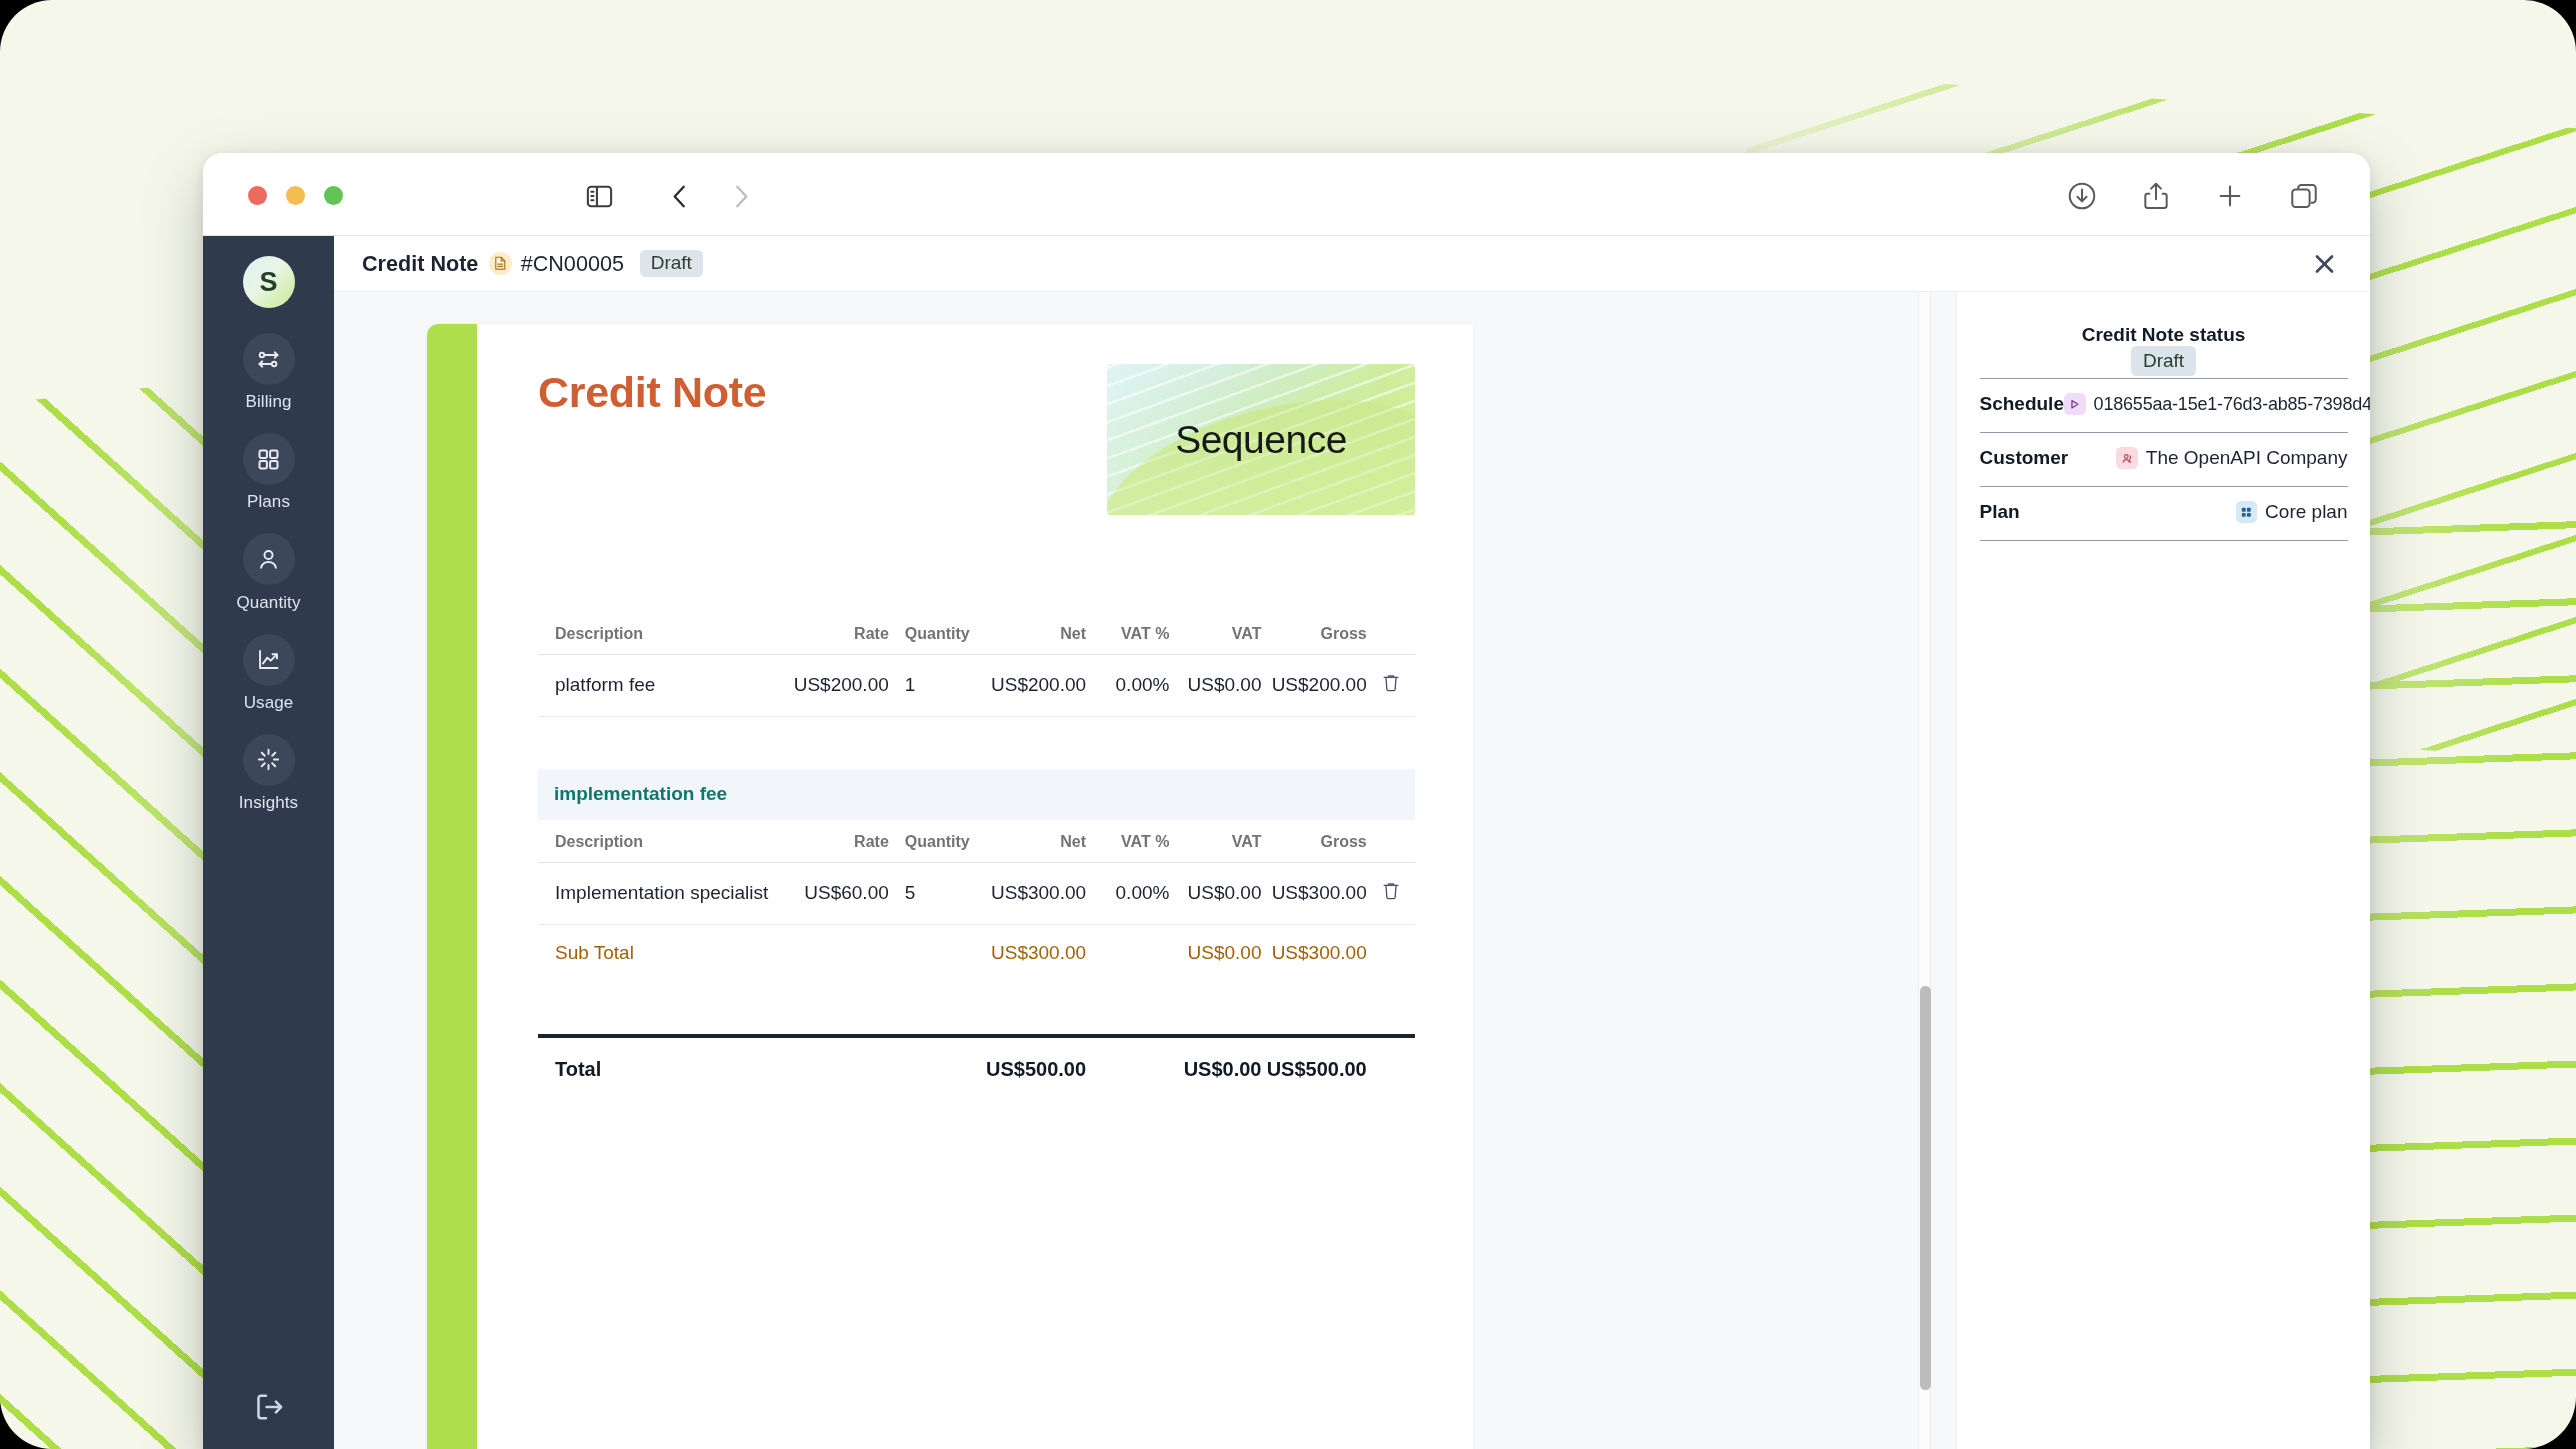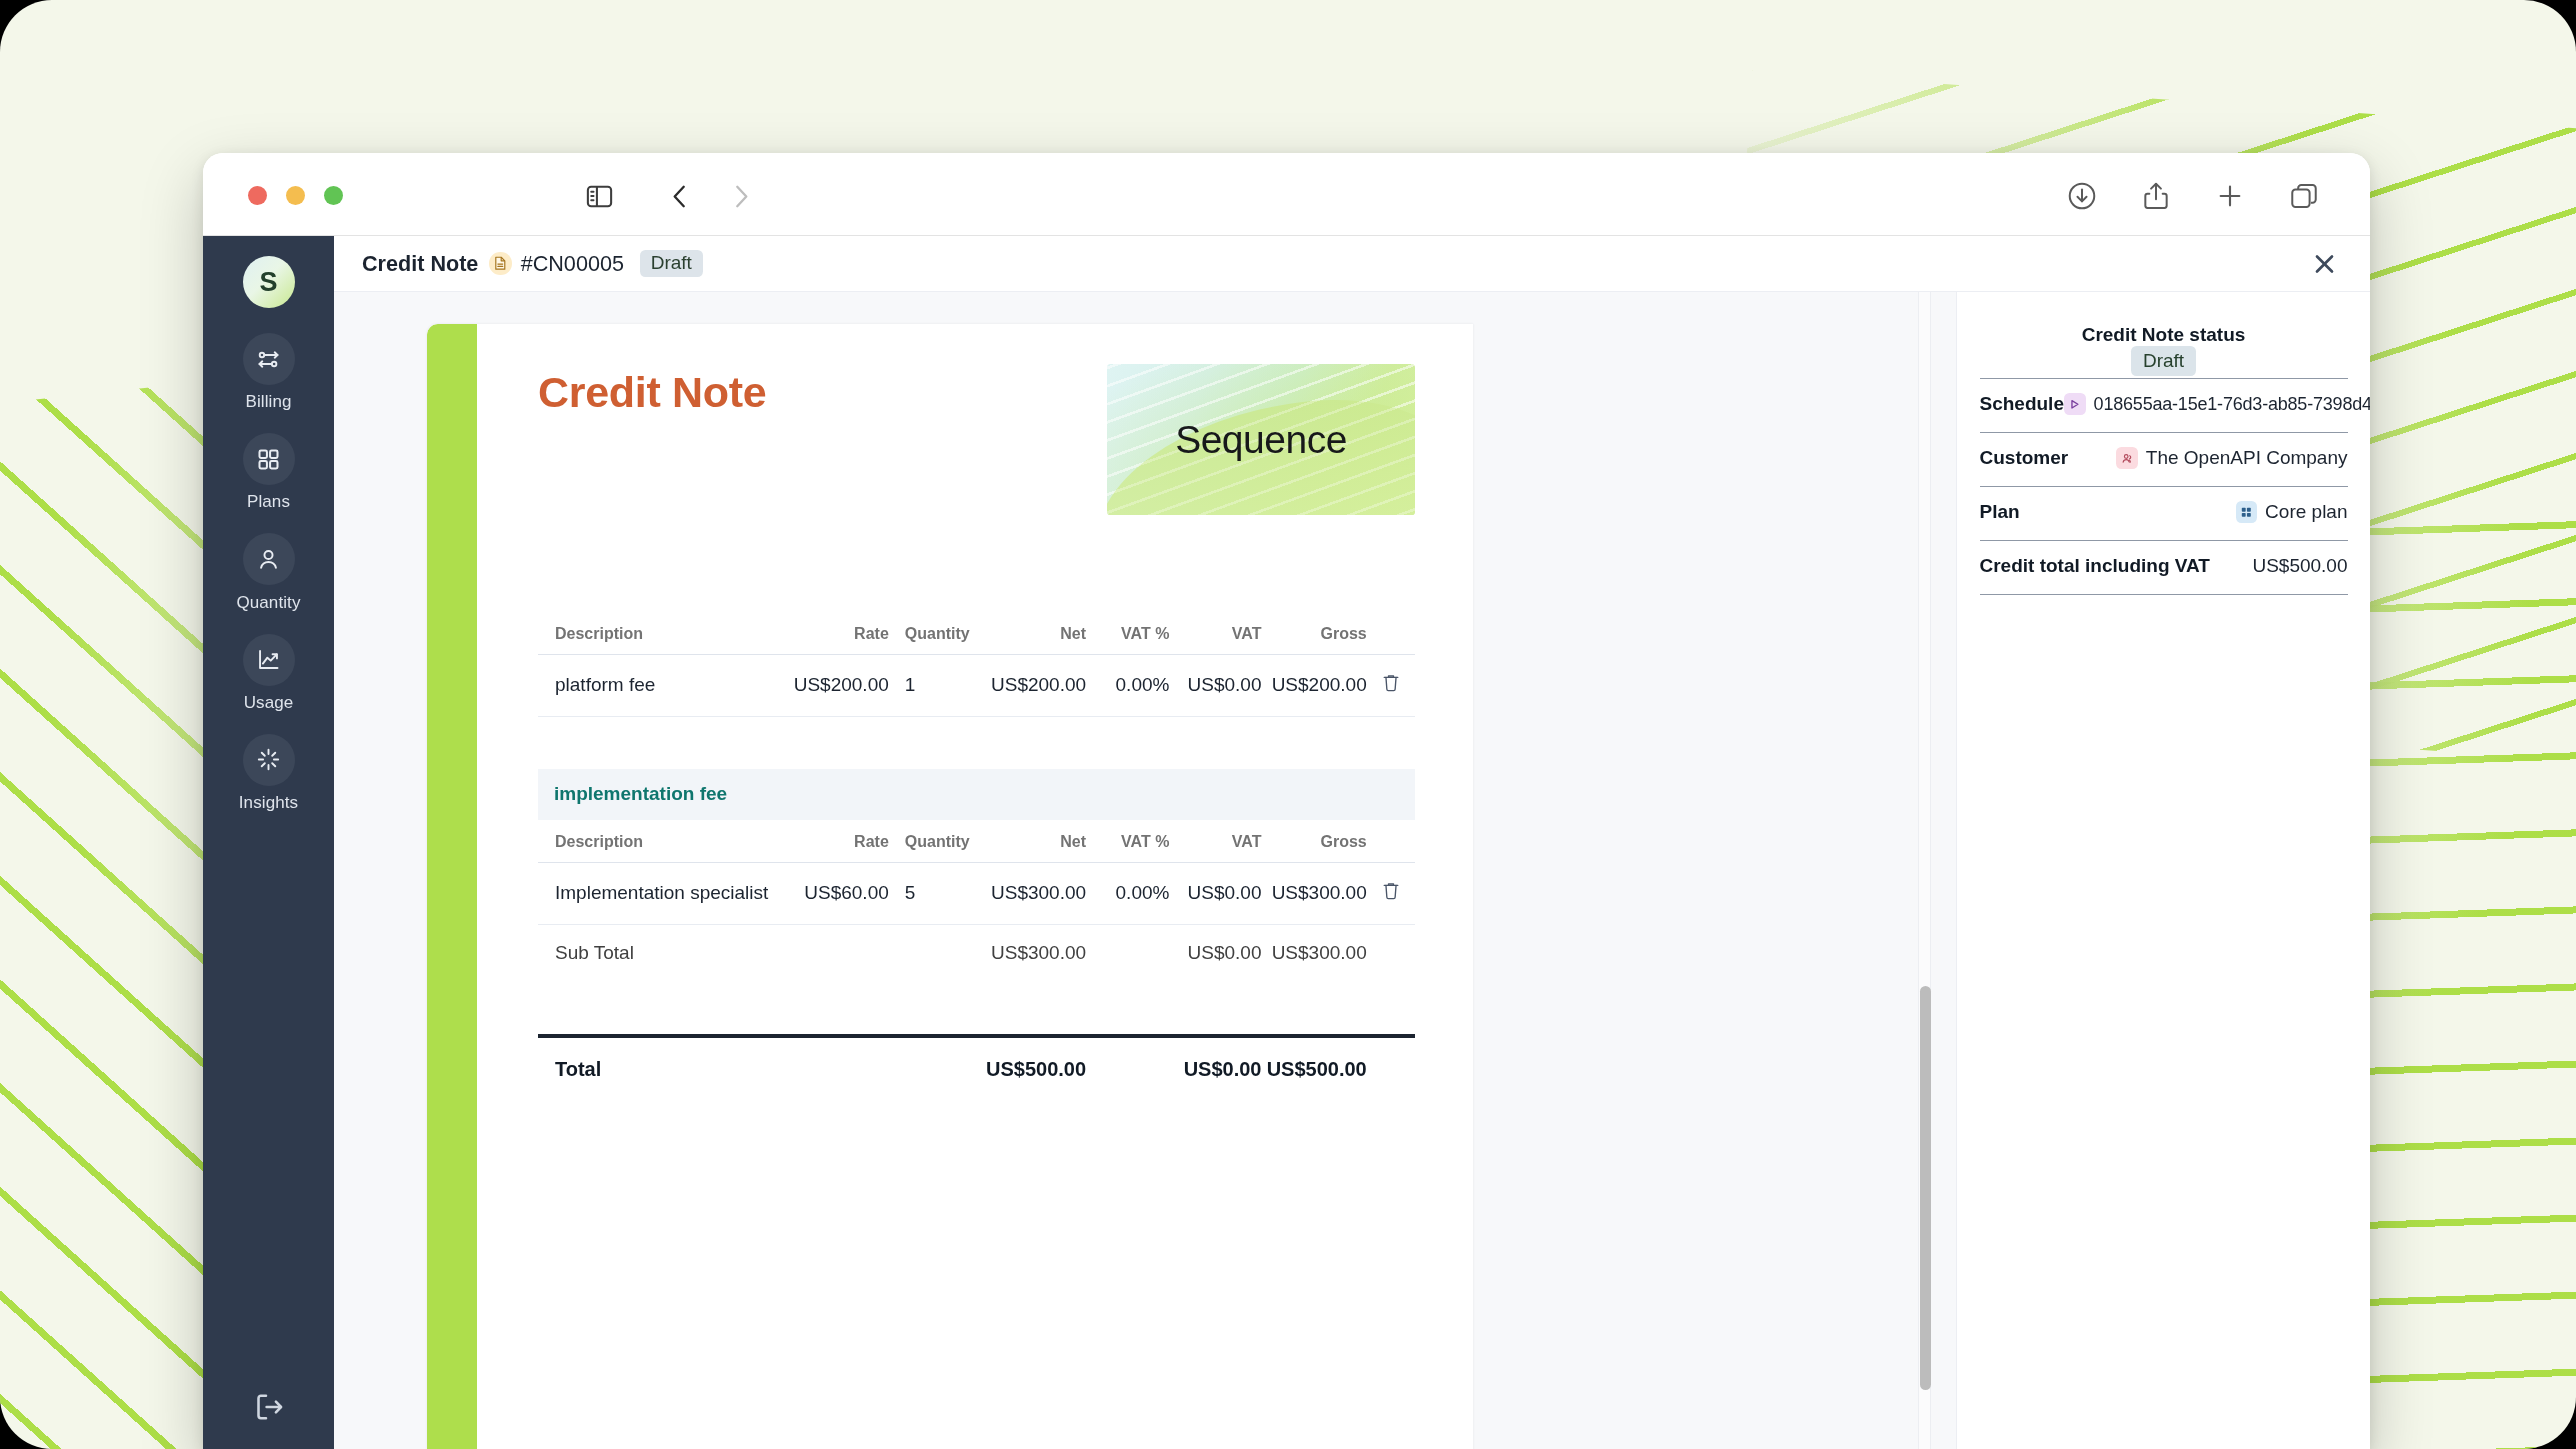--- a/index.html
+++ b/index.html
@@ -334,21 +334,21 @@
     white-space: nowrap;
   }
   table.lt td.desc { text-align: left; padding-left: 17px; }
   table.lt td.qty  { text-align: left; padding-left: 16px; }
   table.lt th.qty  { text-align: left; padding-left: 16px; }
   table.lt td.act  { text-align: center; }
   .trash { width: 20px; height: 21.6px; color: #4a5568; display:inline-block; cursor: pointer; }
   .trash svg { width: 20px; height: 21.6px; display:block; }
 
   tr.subtotal td {
-    color: #404040; font-weight: 400; border-bottom: none;
+    color: #a16207; font-weight: 400; border-bottom: none;
     padding: 17px 0 18px;
   }
   .gap { height: 52px; }
   .total-rule {
     border-top: 4.5px solid #1c2430;
     margin: 0 0 0 0;
   }
   table.tot { width: 100%; border-collapse: collapse; table-layout: fixed; }
   table.tot td {
     font-size: 20px; font-weight: 700; color: #111a25;
@@ -799,24 +799,20 @@
                     <rect x="2" y="2" width="4.3" height="4.3" rx=".8"></rect>
                     <rect x="7.7" y="2" width="4.3" height="4.3" rx=".8"></rect>
                     <rect x="2" y="7.7" width="4.3" height="4.3" rx=".8"></rect>
                     <rect x="7.7" y="7.7" width="4.3" height="4.3" rx=".8"></rect>
                   </svg>
                 </span>
                 <span>Core plan</span>
               </span>
             </div>
 
-            <div class="drow">
-              <span class="dlabel">Credit total including VAT</span>
-              <span class="dvalue">US$500.00</span>
-            </div>
 
           </aside>
 
         </div>
       </div>
     </div>
   </div>
 </div>
 
 

